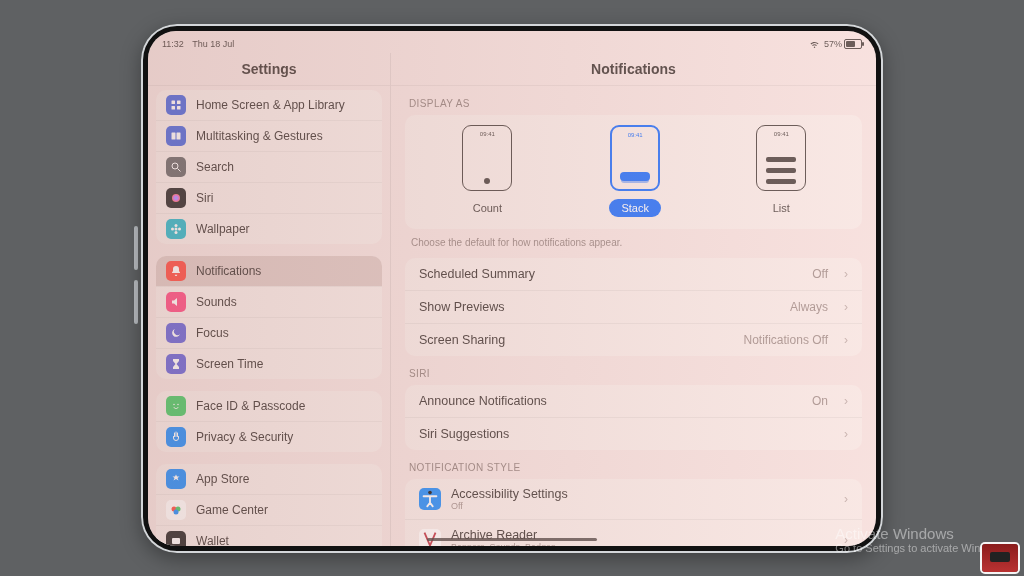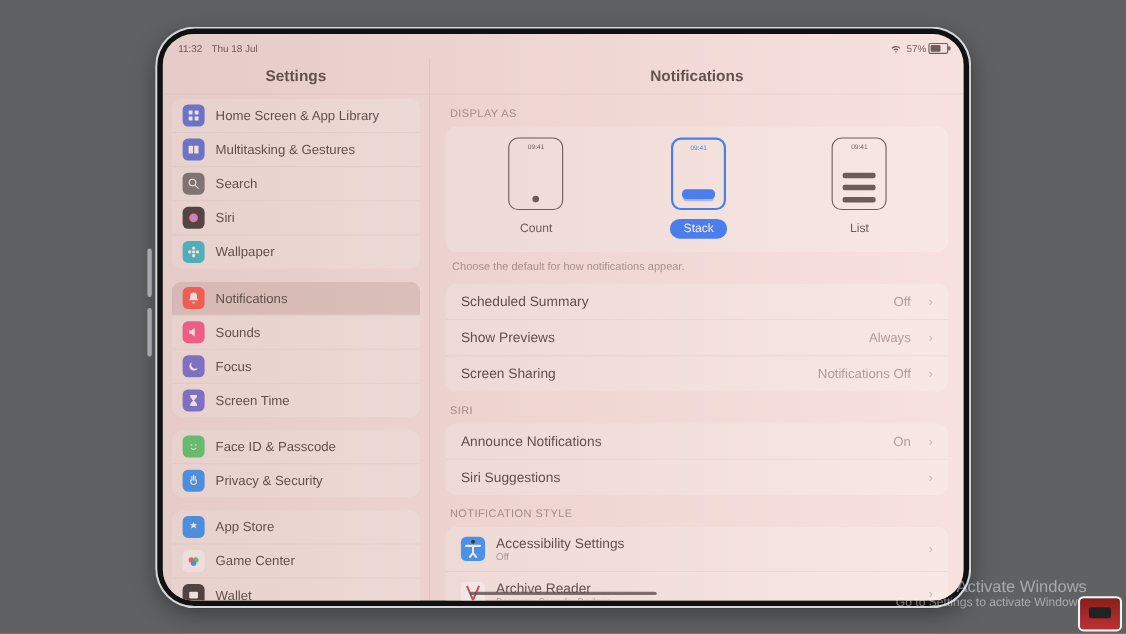--- a/index.html
+++ b/index.html
@@ -50,21 +50,21 @@
   .mock.list{justify-content:flex-start;}
   .mock.list .stacklines{position:absolute;bottom:6px;display:flex;flex-direction:column;gap:3px;}
   .opt .pill{height:18px;padding:0 12px;border-radius:10px;font-size:11px;display:flex;align-items:center;justify-content:center;color:#3b3330;}
   .opt.selected .pill{background:#0a63ff;color:#fff;}
   .appicon{width:22px;height:22px;border-radius:5px;flex:none;display:flex;align-items:center;justify-content:center;color:#fff;font-size:12px;}
   .drow.twoLine{height:40px;}
   .twoLine .txt{display:flex;flex-direction:column;line-height:1.15;}
   .twoLine .sub{font-size:9px;color:#9a8884;}
   .homebar{position:absolute;bottom:5px;left:50%;transform:translateX(-50%);width:170px;height:3px;border-radius:2px;background:#2b2320;opacity:.8;}
   
-  .watermark{position:absolute;right:36px;bottom:22px;text-align:right;color:rgba(255,255,255,.45);pointer-events:none;}
+  .watermark{position:absolute;right:15px;bottom:22px;color:rgba(255,255,255,.45);pointer-events:none;}
   .watermark .t1{font-size:15px;}
   .watermark .t2{font-size:11px;}
   .cornerlogo{position:absolute;right:6px;bottom:4px;width:36px;height:28px;background:linear-gradient(#8b1d1d,#b93232);border-radius:3px;box-shadow:0 0 0 2px #f6f6f6;}
   .cornerlogo::after{content:"";position:absolute;left:8px;top:8px;width:20px;height:10px;background:#222;border-radius:2px;}
   
   .sidebtn{position:absolute;left:134px;width:4px;background:#b8bcc0;border-radius:2px;}
   .sidebtn.vu{top:226px;height:44px;}
   .sidebtn.vd{top:280px;height:44px;}
 </style>
 </head>

